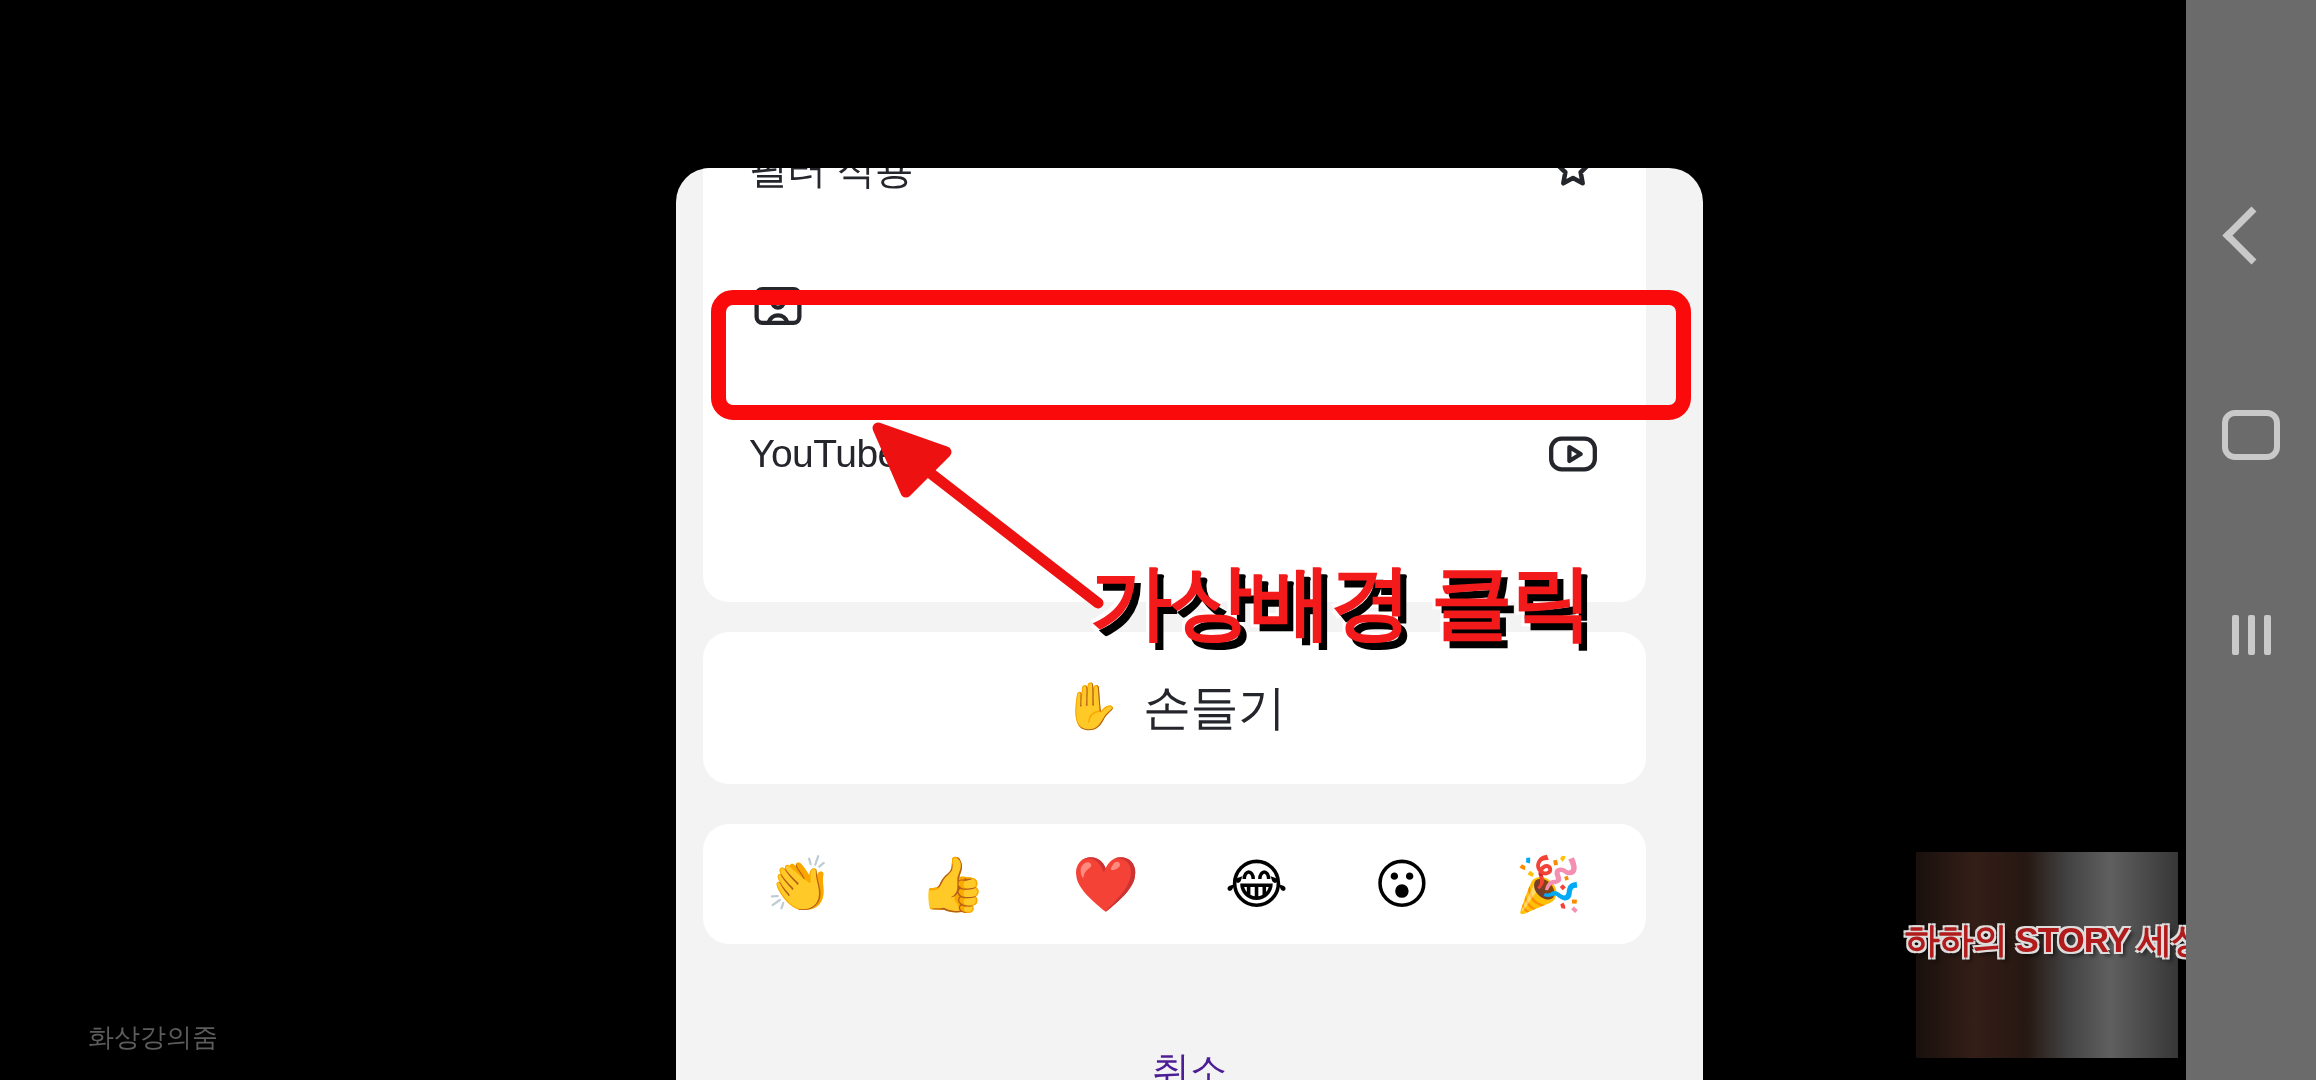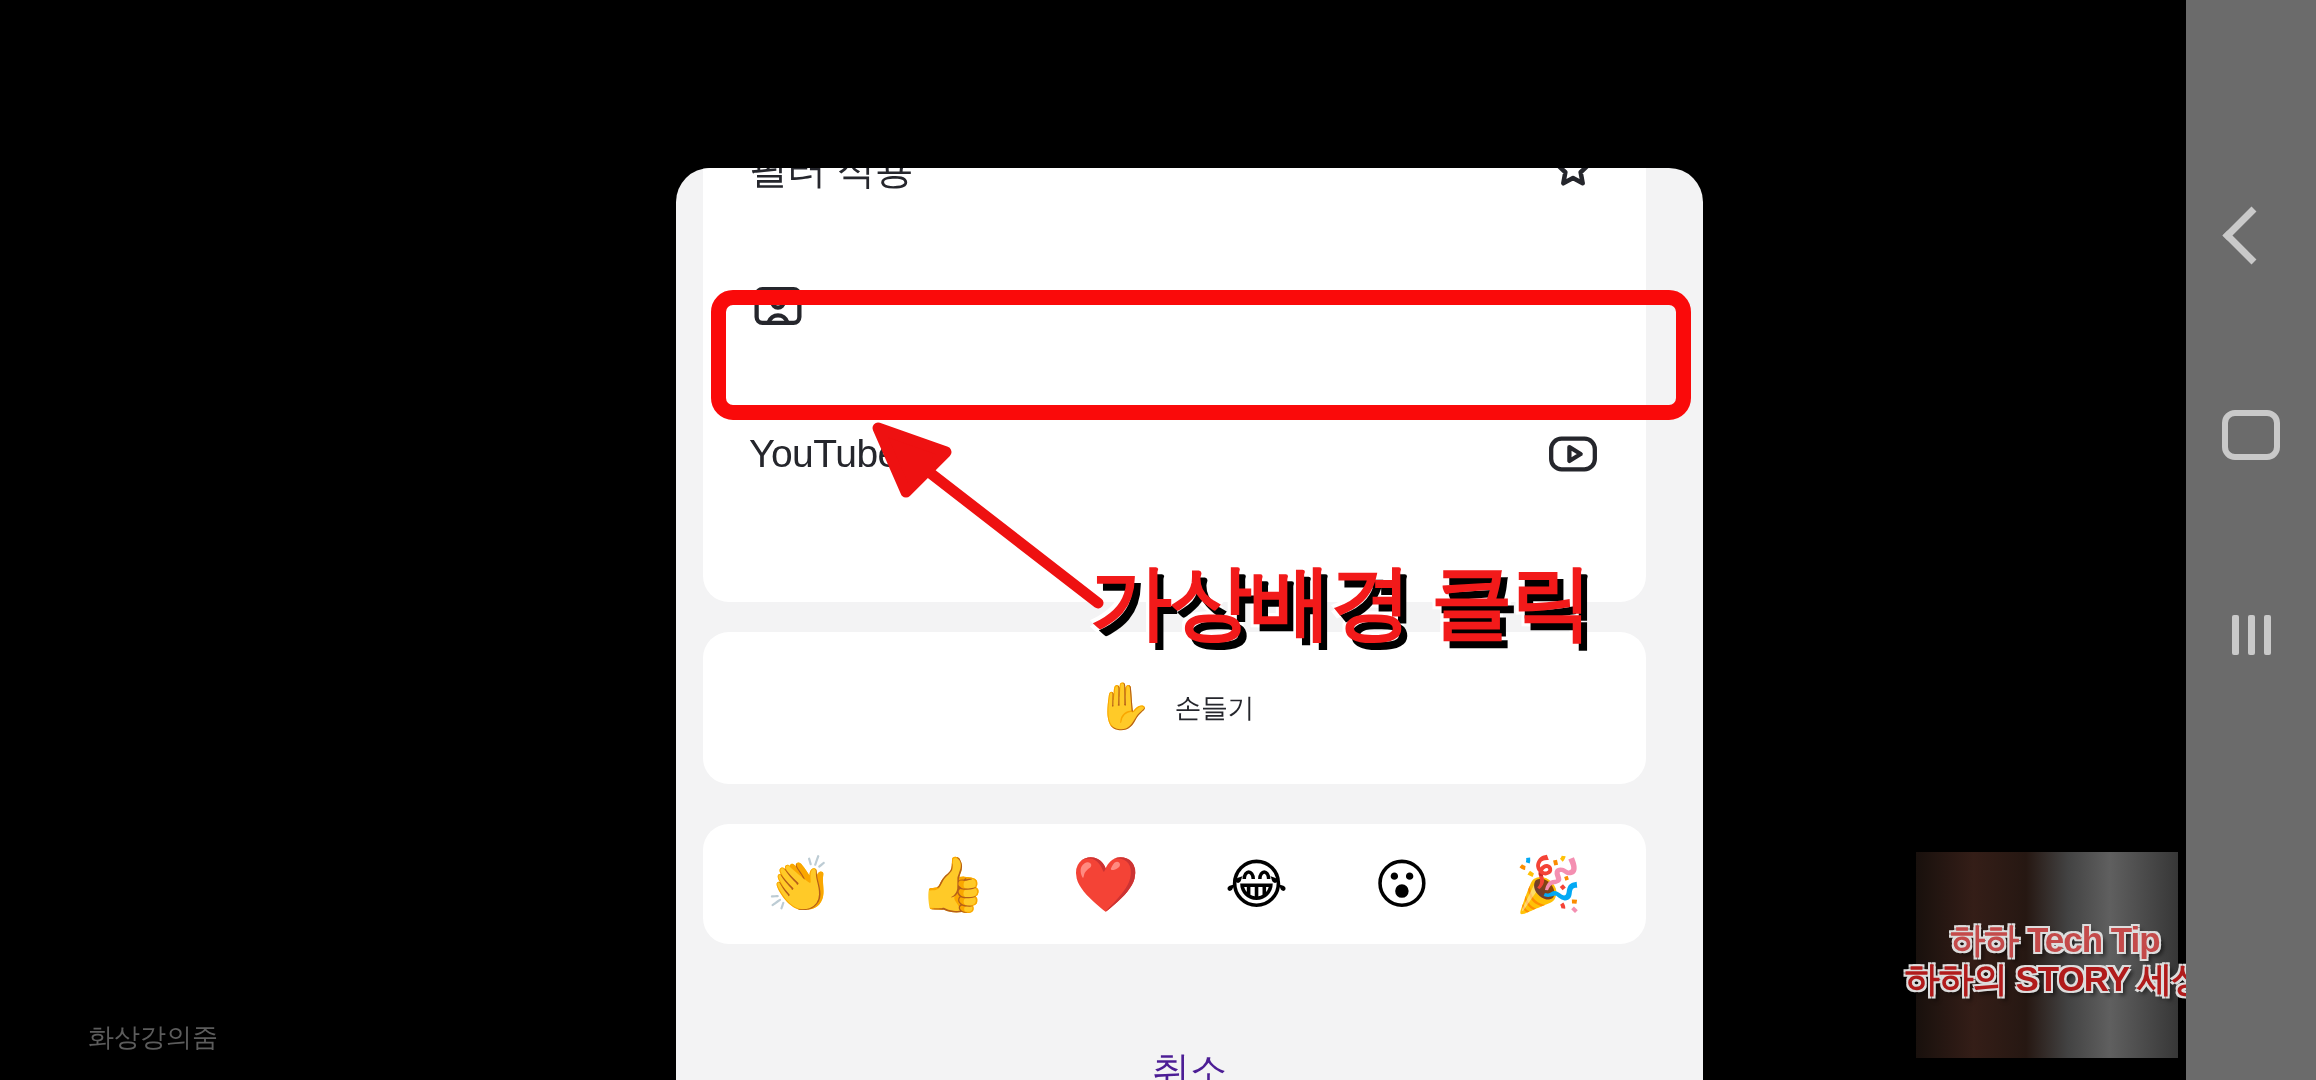--- a/index.html
+++ b/index.html
@@ -56,21 +56,21 @@
   #row-vbg{top:128px;}
   #row-youtube{top:276px;}
 
   
   #card-hand{
     top:464px;height:152px;
     display:flex;align-items:center;justify-content:center;
     gap:22px;
   }
   #hand-emoji{font-size:46px;line-height:1;transform:translateY(-2px);}
-  #hand-label{font-size:27px;color:#25262c;letter-spacing:-0.5px;}
+  #hand-label{font-size:48px;color:#25262c;letter-spacing:-0.5px;}
 
   
   #card-reactions{
     top:656px;height:120px;
     display:flex;align-items:center;justify-content:space-around;
     padding:0 20px;box-sizing:border-box;
   }
   .reaction{font-size:54px;line-height:1;cursor:pointer;}
 
   
@@ -228,21 +228,20 @@
       <path d="M58 28 L126 52 L86 92 Z"></path>
     </g>
   </svg>
 
   <div id="caption">가상배경 클릭</div>
 
   <div id="app-label">화상강의줌</div>
 
   <div id="watermark-thumb"></div>
   <div id="watermark">
-    <div class="wm-line top">하하 Tech Tip</div>
     <div class="wm-line">하하의 STORY 세상</div>
   </div>
 
   <div id="navbar">
     <div class="nav-btn" id="nav-back">
       <span class="nav-back-glyph"></span>
     </div>
     <div class="nav-btn" id="nav-home">
       <span class="nav-home-glyph"></span>
     </div>

